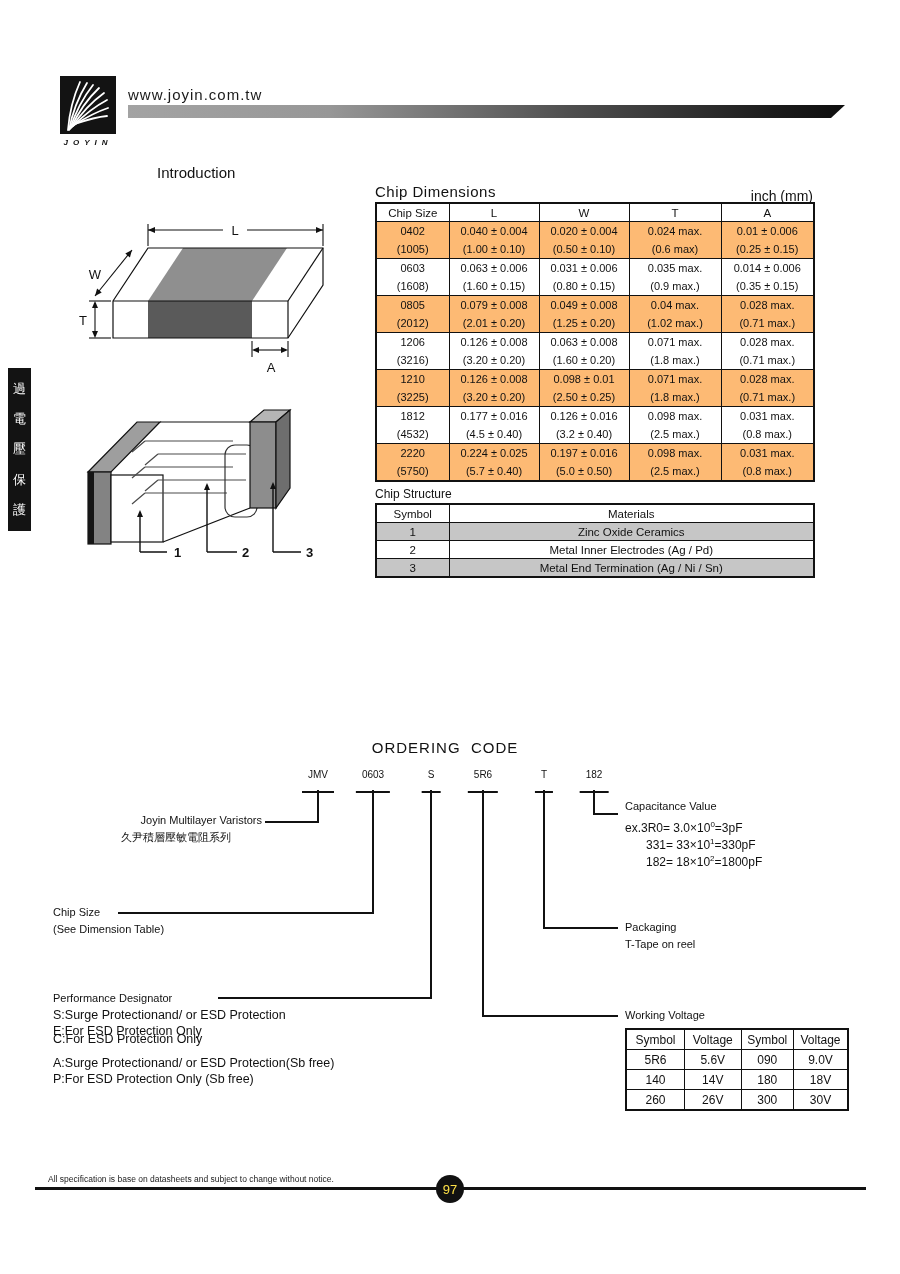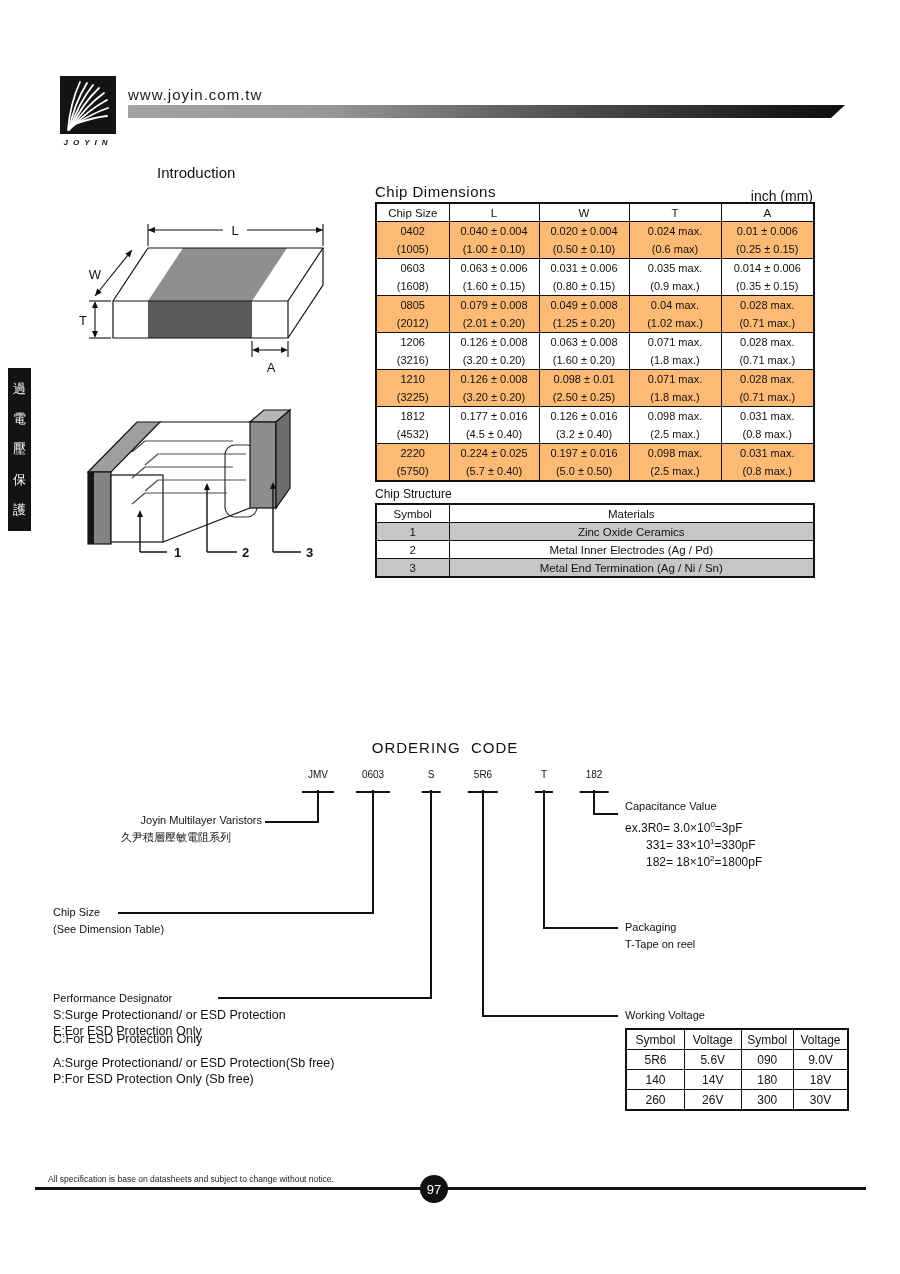--- a/index.html
+++ b/index.html
@@ -50,22 +50,22 @@
              border-bottom:2px solid #111;padding:0 6px 11px;}
   .cp0{left:318px;} .cp1{left:373px;} .cp2{left:431px;} .cp3{left:483px;} .cp4{left:544px;} .cp5{left:594px;}
   .lbl{position:absolute;font-size:11px;line-height:15px;}
   .perf-item{position:absolute;left:53px;font-size:12.5px;}
   .cap-line{position:absolute;font-size:12px;}
   .sup{vertical-align:super;font-size:8px;}
 
   
   .foot-note{position:absolute;left:48px;top:1174px;font-size:8.5px;color:#222;}
   .foot-line{position:absolute;left:35px;top:1187px;width:831px;height:3px;background:#111;}
-  .page-badge{position:absolute;left:420px;top:1175px;width:28px;height:28px;border-radius:50%;
-              background:#111;color:#ffffff;font-size:13px;display:flex;align-items:center;justify-content:center;}
+  .page-badge{position:absolute;left:436px;top:1175px;width:28px;height:28px;border-radius:50%;
+              background:#111;color:#fde047;font-size:13px;display:flex;align-items:center;justify-content:center;}
   svg text{font-family:"Liberation Sans","DejaVu Sans",sans-serif;}
 </style>
 </head>
 <body>
 
 <div id="page">
 
   <div class="logo-box">
     <svg width="56" height="58" viewBox="0 0 56 58">
       <rect x="0" y="0" width="56" height="58" fill="#131313"></rect>

